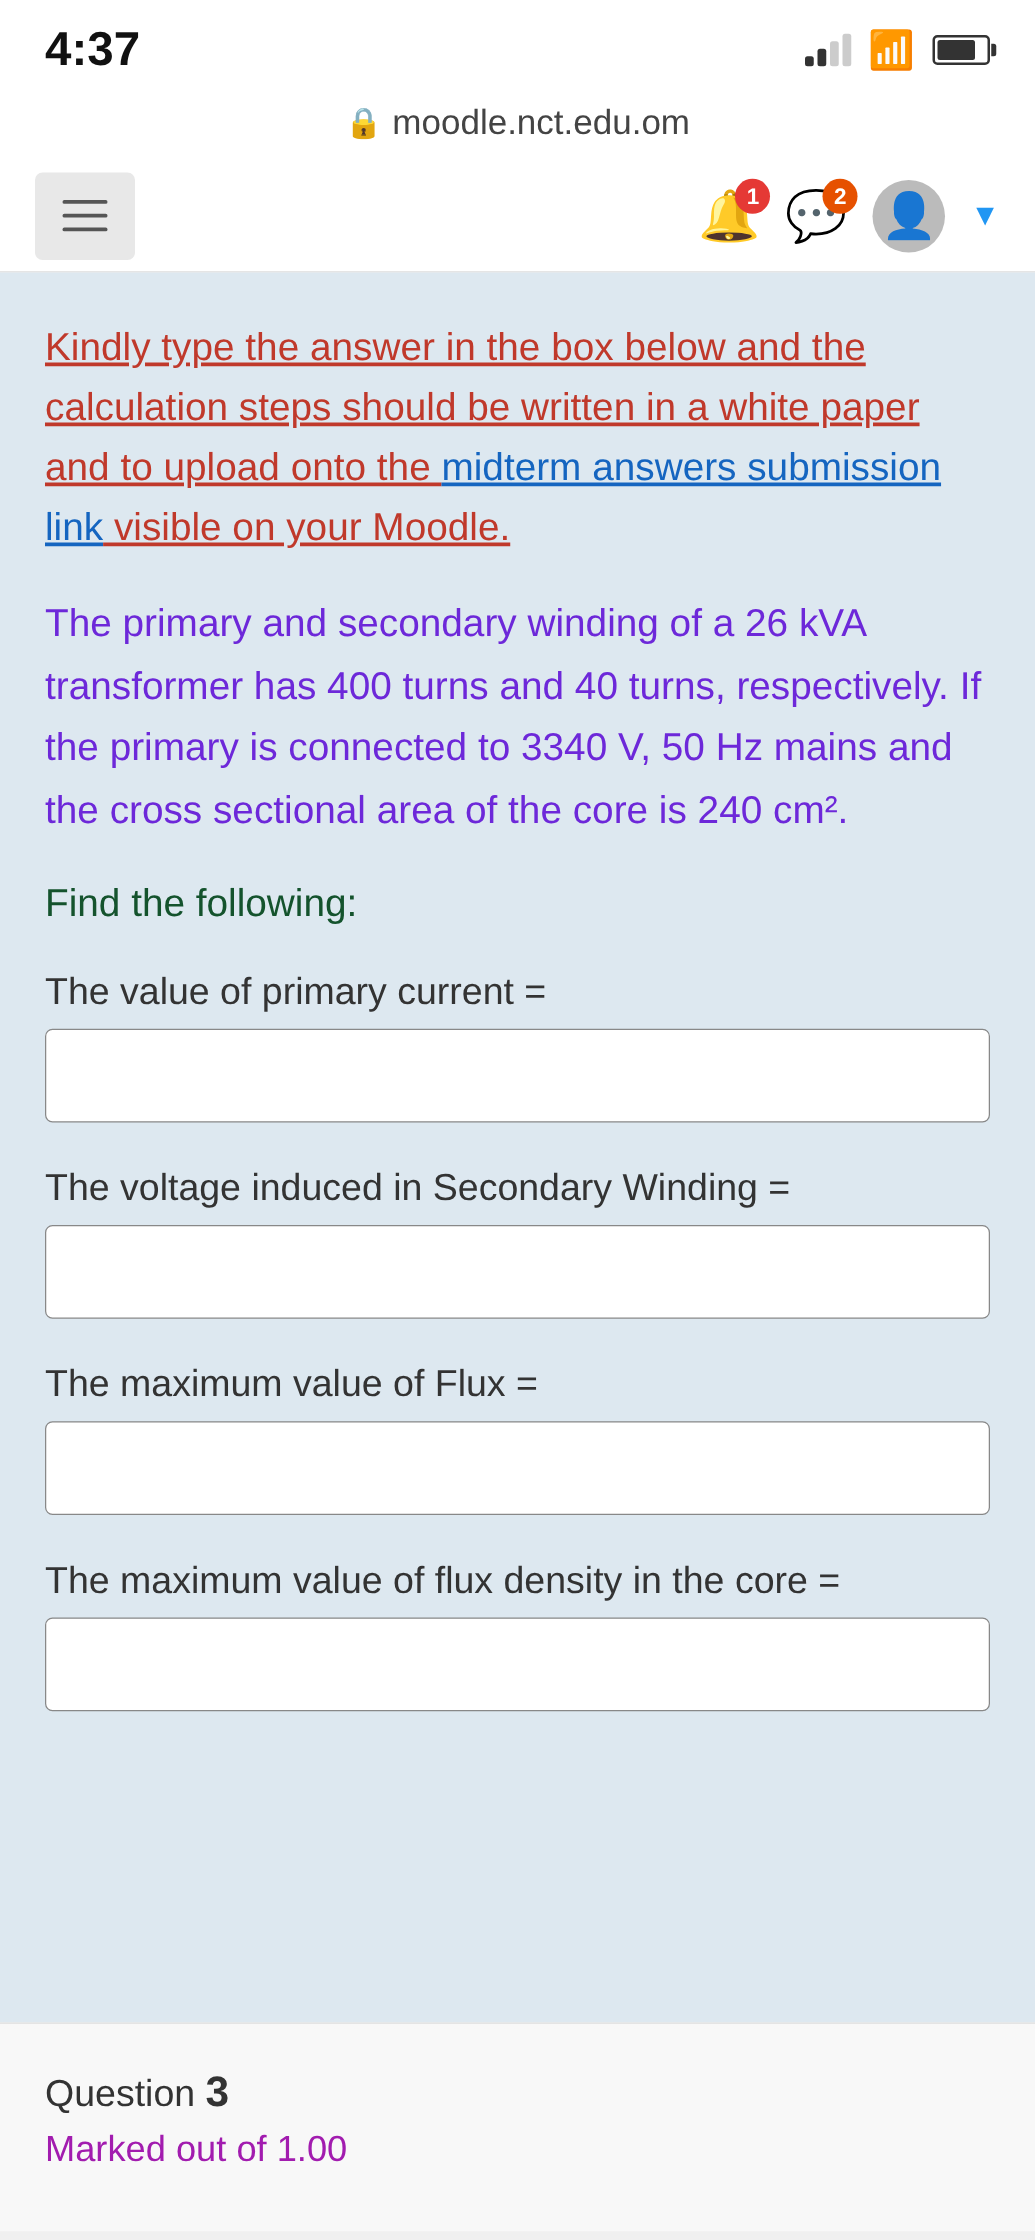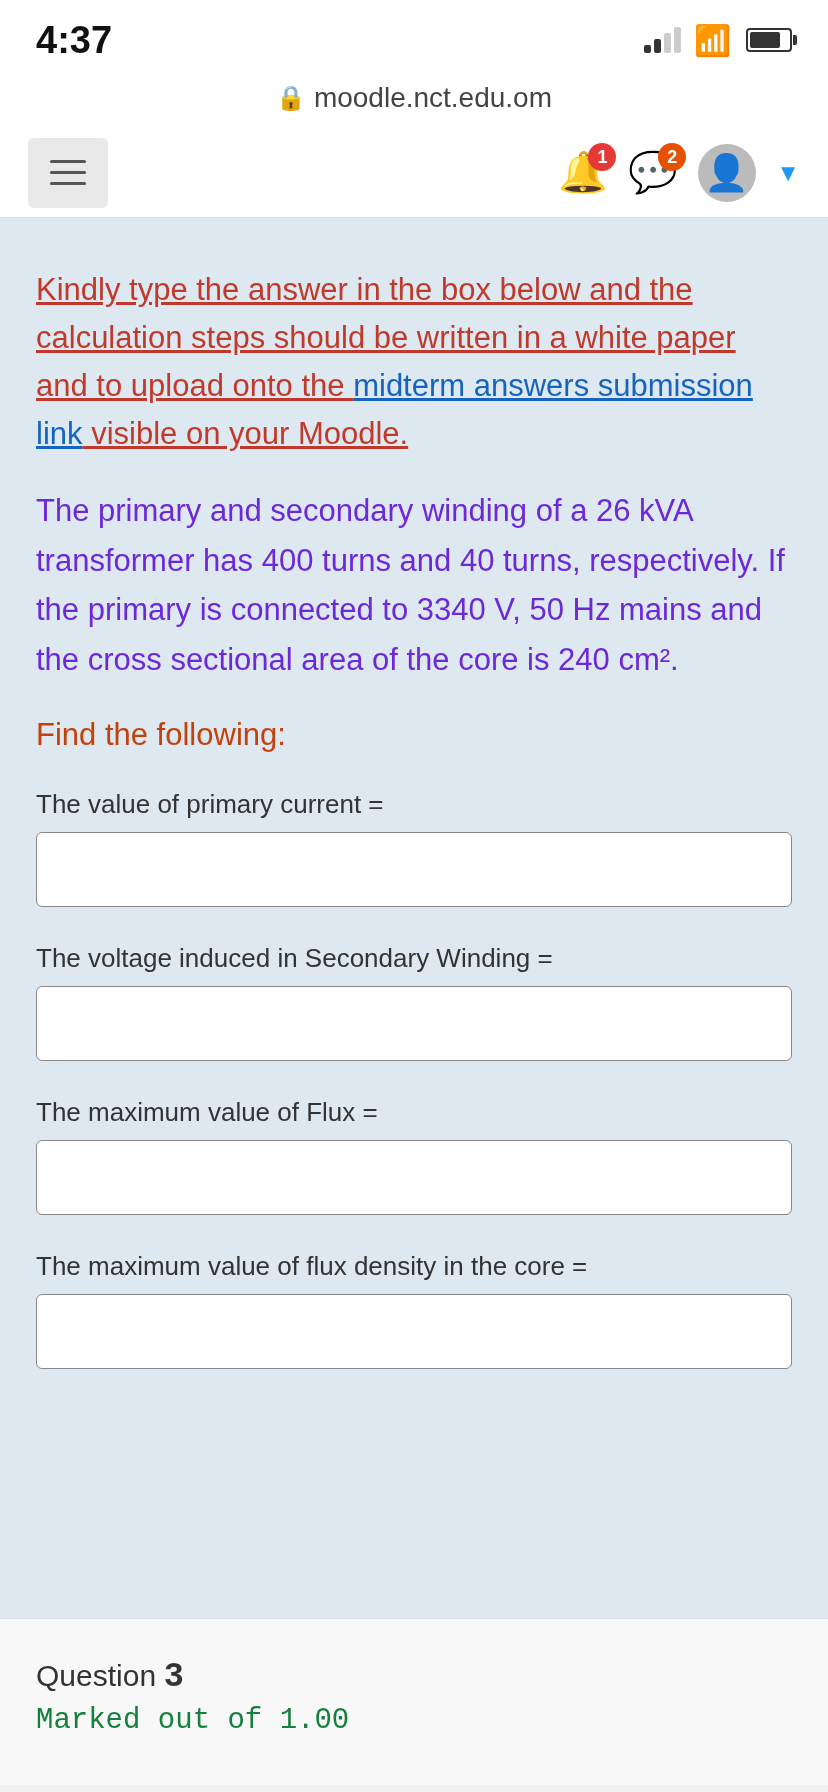--- a/index.html
+++ b/index.html
@@ -173,21 +173,20 @@
       background: #dde8f0;
       padding: 36px 36px;
       min-height: 1400px;
     }
 
     
     .instruction-text {
       font-size: 31px;
       line-height: 1.55;
       margin-bottom: 28px;
-      margin-top: 12px;
     }
     .instruction-red {
       color: #c0392b;
       text-decoration: underline;
     }
     .instruction-blue {
       color: #1565c0;
       text-decoration: underline;
     }
 
@@ -195,31 +194,31 @@
     .problem-text {
       font-size: 31px;
       line-height: 1.6;
       color: #6d28d9;
       margin-bottom: 32px;
     }
 
     
     .find-label {
       font-size: 31px;
-      color: #c2410c;
+      color: #14532d;
       margin-bottom: 36px;
       margin-top: 10px;
     }
 
     
     .field-group {
       margin-bottom: 36px;
     }
     .field-label {
-      font-size: 26px;
+      font-size: 30px;
       color: #333;
       margin-bottom: 12px;
     }
     .answer-input {
       width: 100%;
       height: 75px;
       border: 1.5px solid #888;
       border-radius: 6px;
       background: #fff;
       font-size: 28px;
@@ -244,23 +243,22 @@
       font-weight: 700;
       font-size: 34px;
     }
     .question-status {
       font-size: 29px;
       color: #333;
       margin-bottom: 8px;
     }
     .question-marked {
       font-size: 29px;
-      color: #15803d;
+      color: #a21caf;
       margin-bottom: 20px;
-      font-family: Liberation Mono, monospace;
     }
   </style>
 </head>
 <body>
 
 <div class="status-bar">
   <span class="status-time">4:37</span>
   <div class="status-icons">
     <div class="signal-bars">
       <div class="signal-bar" style="height:8px;"></div>

